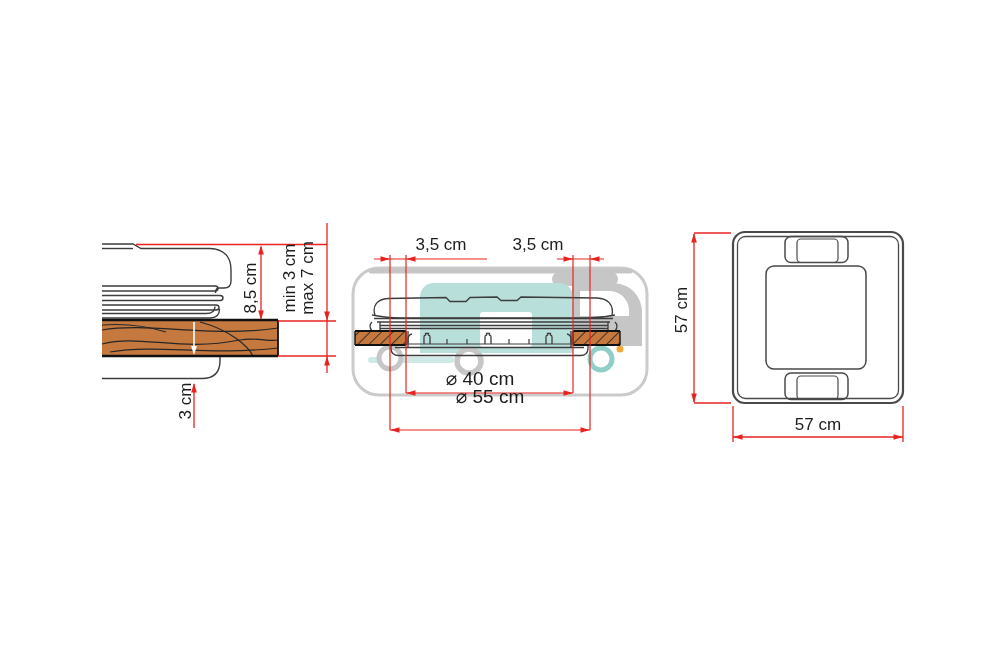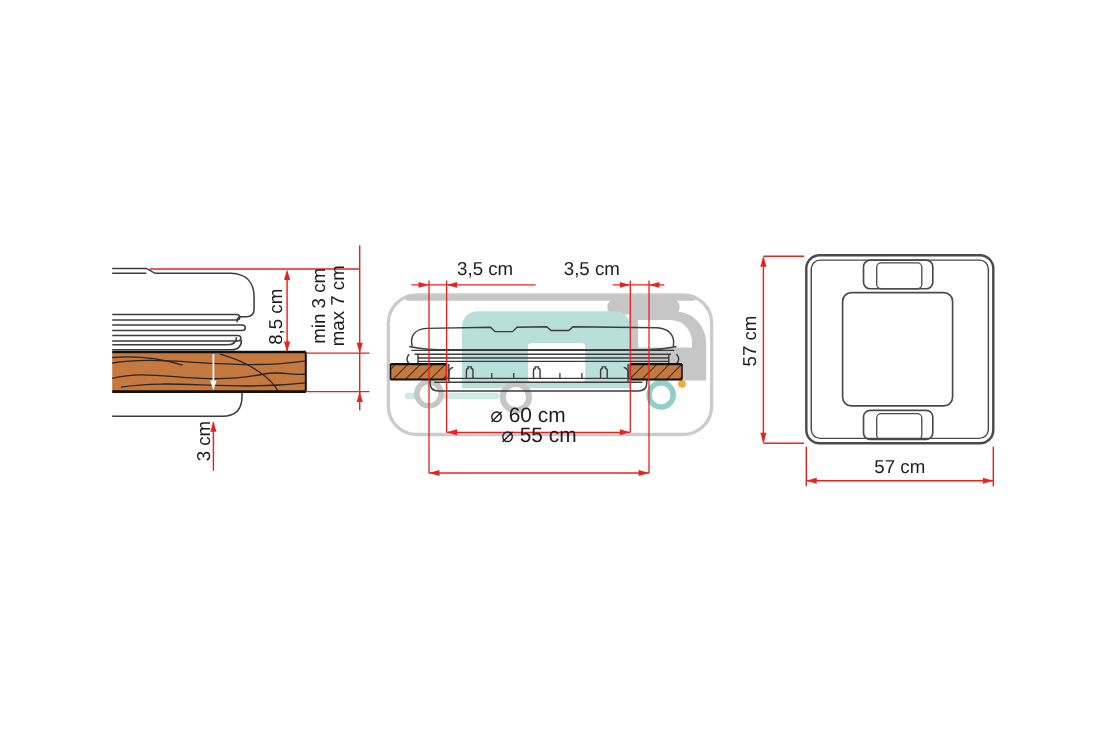--- a/index.html
+++ b/index.html
@@ -206,21 +206,21 @@
   <div class="dim-label rot" style="left:216px;top:279px;width:70px;height:18px;">8,5 cm</div>
 
   <div class="dim-label rot" style="left:262px;top:260px;width:74px;height:36px;"><span>min 3 cm</span><br><span>max 7 cm</span></div>
 
   <div class="dim-label rot" style="left:160px;top:393px;width:50px;height:16px;">3 cm</div>
 
   <div class="dim-label" style="left:406px;top:236px;width:70px;">3,5 cm</div>
 
   <div class="dim-label" style="left:503px;top:236px;width:70px;">3,5 cm</div>
 
-  <div class="dim-label big" style="left:430px;top:370px;width:100px;">⌀ 60 cm</div>
+  <div class="dim-label big" style="left:430px;top:370px;width:100px;">⌀ 40 cm</div>
 
   <div class="dim-label big" style="left:440px;top:388px;width:100px;">⌀ 55 cm</div>
 
   <div class="dim-label rot" style="left:652px;top:301px;width:60px;height:18px;">57 cm</div>
 
   <div class="dim-label" style="left:783px;top:416px;width:70px;">57 cm</div>
 
 </div>
 
 </body></html>

